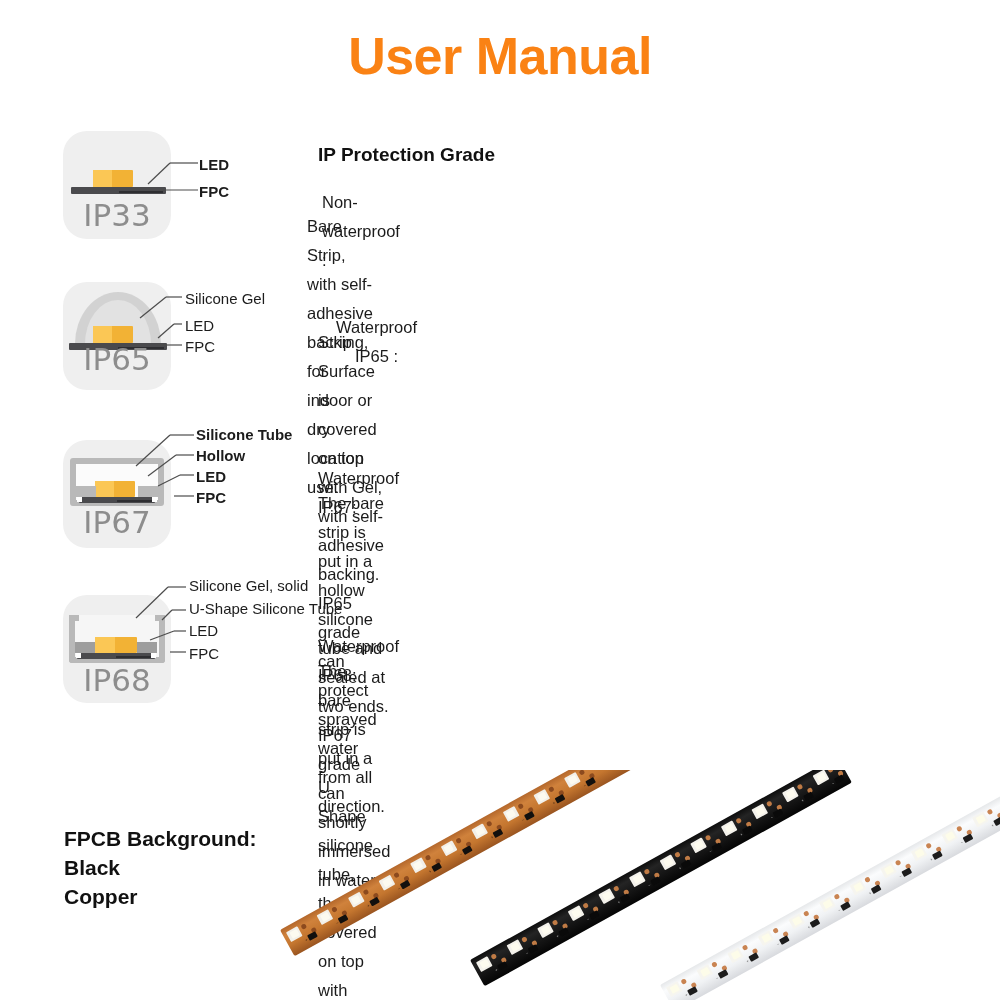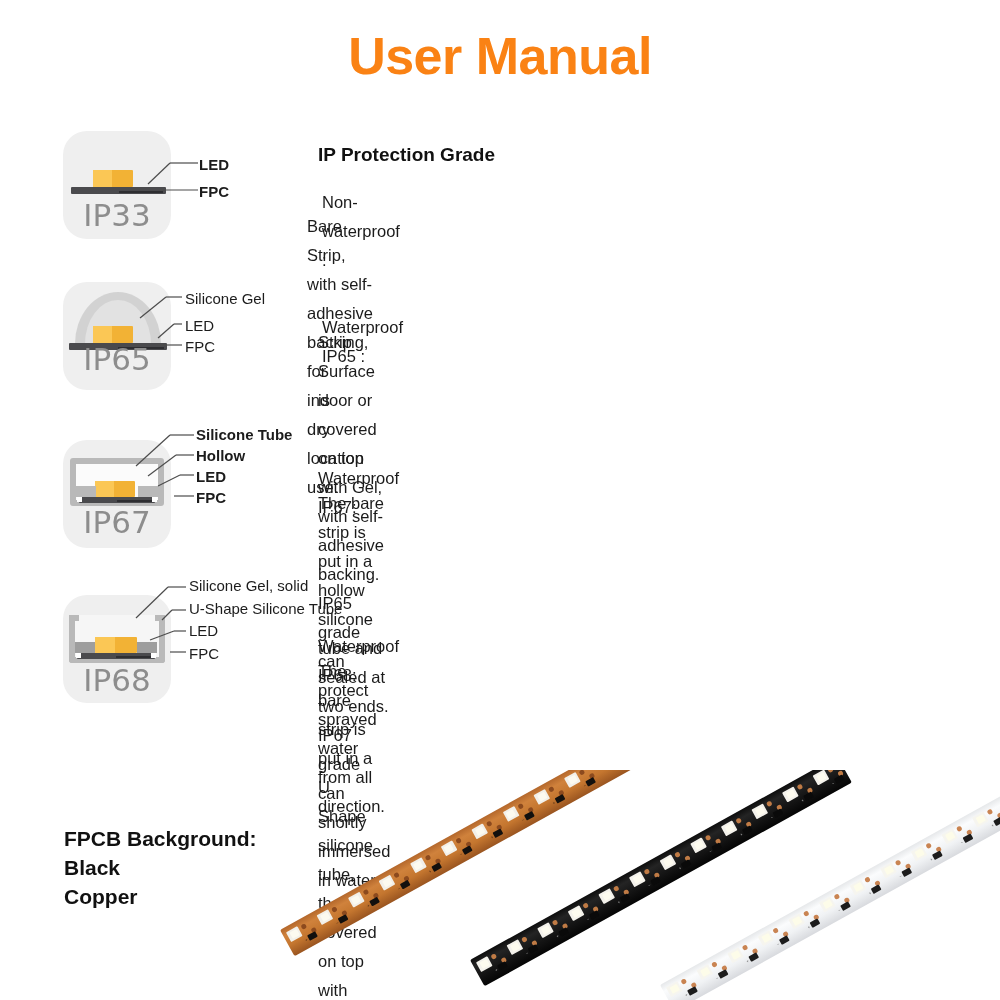--- a/index.html
+++ b/index.html
@@ -234,21 +234,21 @@
     <line x1="22" y1="28" x2="48" y2="7" stroke="#4c4c4c" stroke-width="1.2"></line>
     <line x1="48" y1="7" x2="64" y2="7" stroke="#4c4c4c" stroke-width="1.2"></line>
     <line x1="40" y1="48" x2="56" y2="34" stroke="#4c4c4c" stroke-width="1.2"></line>
     <line x1="56" y1="34" x2="64" y2="34" stroke="#4c4c4c" stroke-width="1.2"></line>
     <line x1="40" y1="55" x2="64" y2="55" stroke="#4c4c4c" stroke-width="1.2"></line>
   </svg>
   <div class="callout" style="left:185px; top:291px;">Silicone Gel</div>
   <div class="callout" style="left:185px; top:318px;">LED</div>
   <div class="callout" style="left:185px; top:339px;">FPC</div>
 
-  <div class="body-copy" style="left:322px; top:313px;">Waterproof IP65 :</div>
+  <div class="body-copy" style="left:336px; top:313px;text-align:center;">Waterproof IP65 :</div>
   <div class="body-copy" style="left:318px; top:328px;">Strip Surface is covered on top with Gel, with self-adhesive backing.
 IP65 grade can protect sprayed water from all direction.</div>
 </div>
 
 <div class="ip-section">
   <div class="ip-tile" style="left:63px; top:440px;">
     <div class="tile-inner">
       <div class="tube-rect" style="left:7px; top:18px; width:94px; height:48px;"></div>
       <div class="led-chip" style="left:32px; top:41px; width:40px; height:16px;">
           <span class="led-hi"></span>

